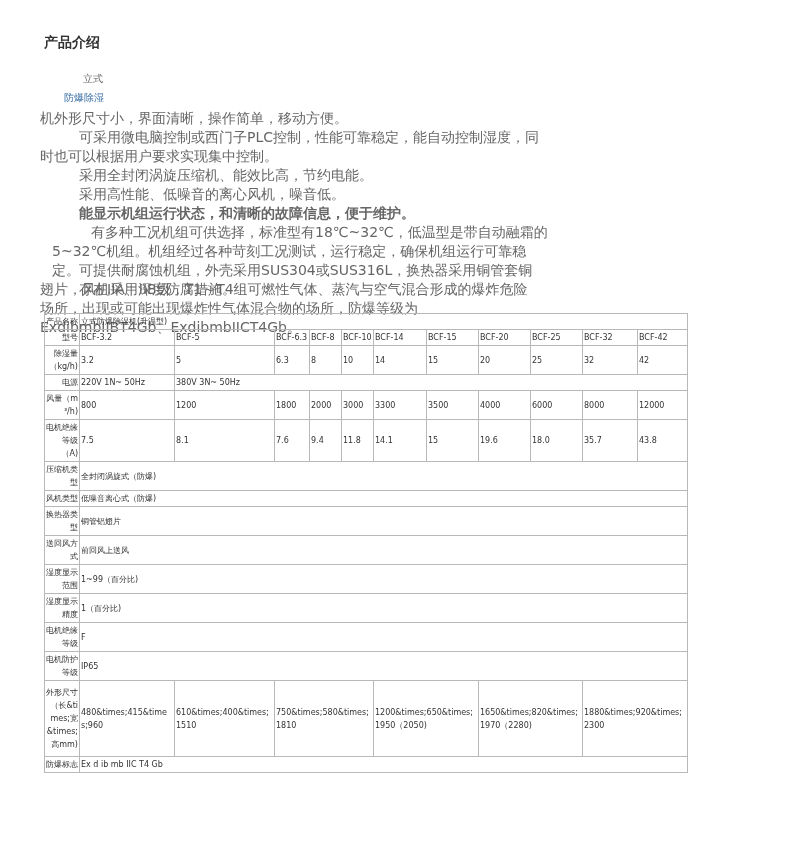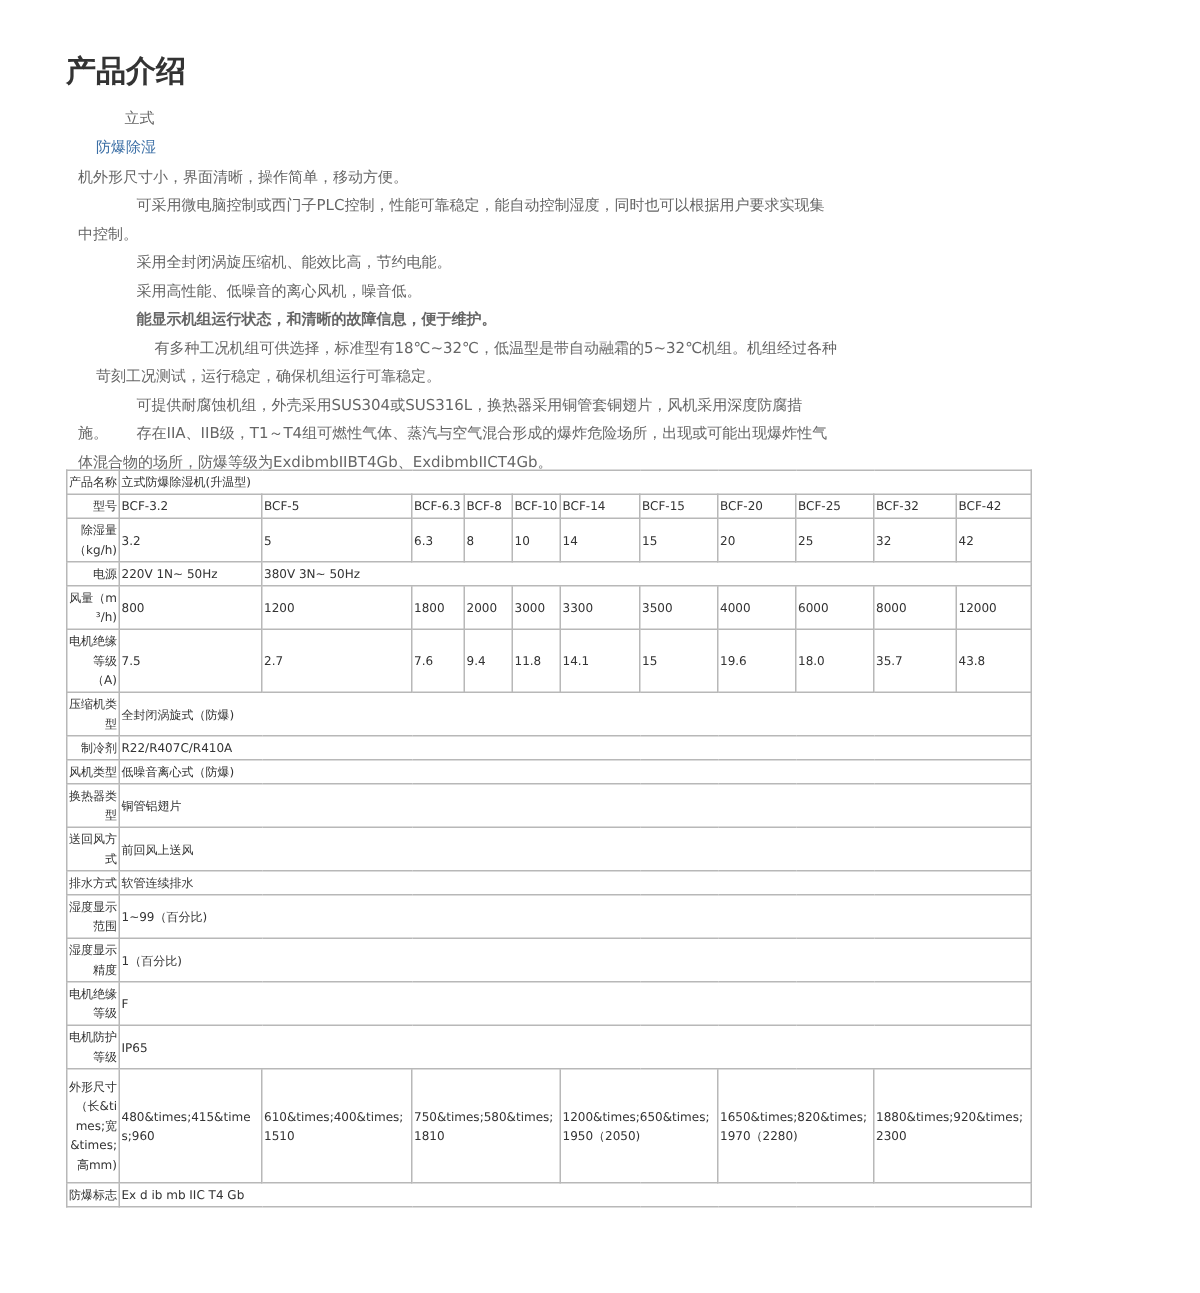--- a/index.html
+++ b/index.html
@@ -1,19 +1,19 @@
 <!DOCTYPE html>
 <html><head>
 <meta charset="utf-8">
 <style>
   html, body { margin: 0; padding: 0; background: #ffffff; }
   body { width: 800px; height: 862px; position: relative; overflow: hidden;
          font-family: "DejaVu Sans", "Liberation Sans", sans-serif; color: #555; }
-  .title { position: absolute; left: 44px; top: 34px; font-size: 20px; font-weight: bold; color: #333; margin: 0; }
-  .para { position: absolute; left: 52px; width: 500px; font-size: 10px; line-height: 19px; color: #666; margin: 0; }
+  .title { position: absolute; left: 44px; top: 34px; font-size: 14px; font-weight: bold; color: #333; margin: 0; }
+  .para { position: absolute; left: 40px; width: 500px; font-size: 14px; line-height: 19px; color: #666; margin: 0; }
   .indent { text-indent: 39px; }
   .sub1 { position: absolute; left: 83px; top: 72px; font-size: 10px; color: #666; }
   .sub2 { position: absolute; left: 64px; top: 91px; font-size: 10px; color: #3a6ea5; }
   table.spec { position: absolute; left: 44px; top: 313px; width: 643px; border-collapse: collapse;
                table-layout: fixed; font-size: 8px; color: #333; }
   table.spec td { border: 1px solid #b8b8b8; padding: 1px 1px; vertical-align: middle; line-height: 13px; word-break: break-all; }
   .lbl { text-align: right; }
 </style>
 </head>
 <body>
@@ -94,54 +94,46 @@
     <td>3300</td>
     <td>3500</td>
     <td>4000</td>
     <td>6000</td>
     <td>8000</td>
     <td>12000</td>
   </tr>
   <tr style="height:39px">
     <td class="lbl">电机绝缘等级（A)</td>
     <td>7.5</td>
-    <td>2.7</td>
+    <td>8.1</td>
     <td>7.6</td>
     <td>9.4</td>
     <td>11.8</td>
     <td>14.1</td>
     <td>15</td>
     <td>19.6</td>
     <td>18.0</td>
     <td>35.7</td>
     <td>43.8</td>
   </tr>
   <tr style="height:26px">
     <td class="lbl">压缩机类型</td>
     <td colspan="11">全封闭涡旋式（防爆)</td>
   </tr>
   <tr style="height:14px">
-    <td class="lbl">制冷剂</td>
-    <td colspan="11">R22/R407C/R410A</td>
-  </tr>
-  <tr style="height:14px">
     <td class="lbl">风机类型</td>
     <td colspan="11">低噪音离心式（防爆)</td>
   </tr>
   <tr style="height:26px">
     <td class="lbl">换热器类型</td>
     <td colspan="11">铜管铝翅片</td>
   </tr>
   <tr style="height:26px">
     <td class="lbl">送回风方式</td>
     <td colspan="11">前回风上送风</td>
-  </tr>
-  <tr style="height:14px">
-    <td class="lbl">排水方式</td>
-    <td colspan="11">软管连续排水</td>
   </tr>
   <tr style="height:26px">
     <td class="lbl">湿度显示范围</td>
     <td colspan="11">1~99（百分比)</td>
   </tr>
   <tr style="height:26px">
     <td class="lbl">湿度显示精度</td>
     <td colspan="11">1（百分比)</td>
   </tr>
   <tr style="height:26px">

